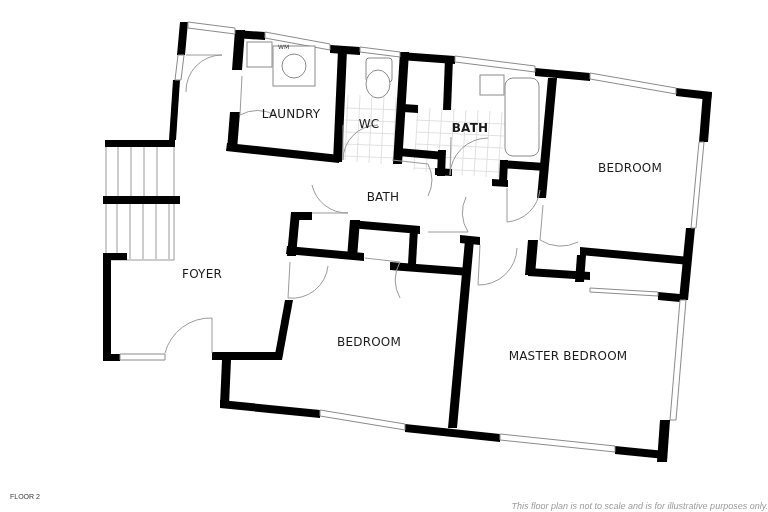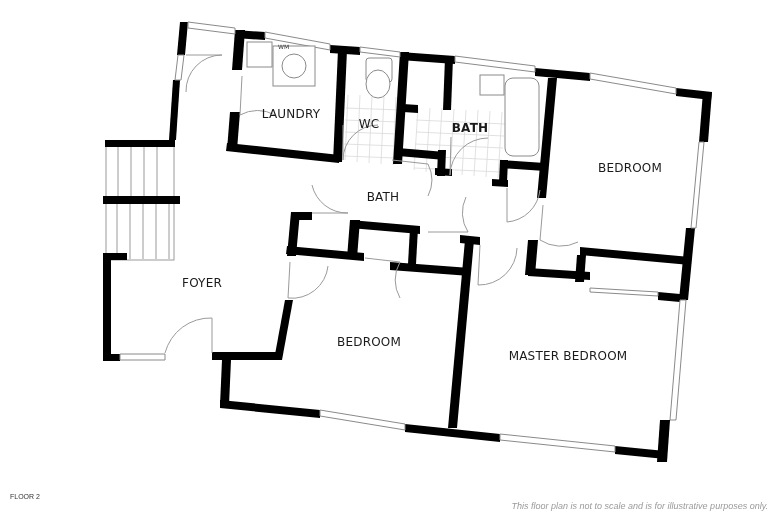--- a/index.html
+++ b/index.html
@@ -161,20 +161,20 @@
     <rect class="fixture" x="480" y="75" width="24" height="20"></rect>
     <rect class="fixture" x="505" y="78" width="34" height="78" rx="8"></rect>
   </g>
 </svg>
 
 <div class="room-label" style="left:291px; top:114px;">LAUNDRY</div>
 <div class="room-label" style="left:369px; top:124px;">WC</div>
 <div class="room-label" style="left:470px; top:128px;font-weight:bold;">BATH</div>
 <div class="room-label" style="left:630px; top:168px;">BEDROOM</div>
 <div class="room-label" style="left:383px; top:197px;">BATH</div>
-<div class="room-label" style="left:202px; top:283px;">FOYER</div>
+<div class="room-label" style="left:202px; top:274px;">FOYER</div>
 <div class="room-label" style="left:369px; top:342px;">BEDROOM</div>
 <div class="room-label" style="left:568px; top:356px;">MASTER BEDROOM</div>
 
 <div class="wm" style="left:278px; top:43px;">WM</div>
 
 <div class="floor-label">FLOOR 2</div>
 <div class="disclaimer">This floor plan is not to scale and is for illustrative purposes only.</div>
 
 </body></html>

